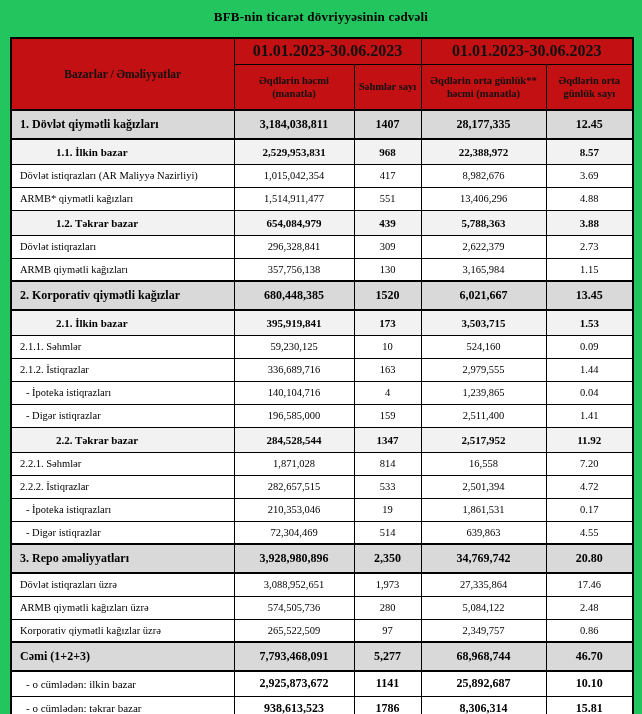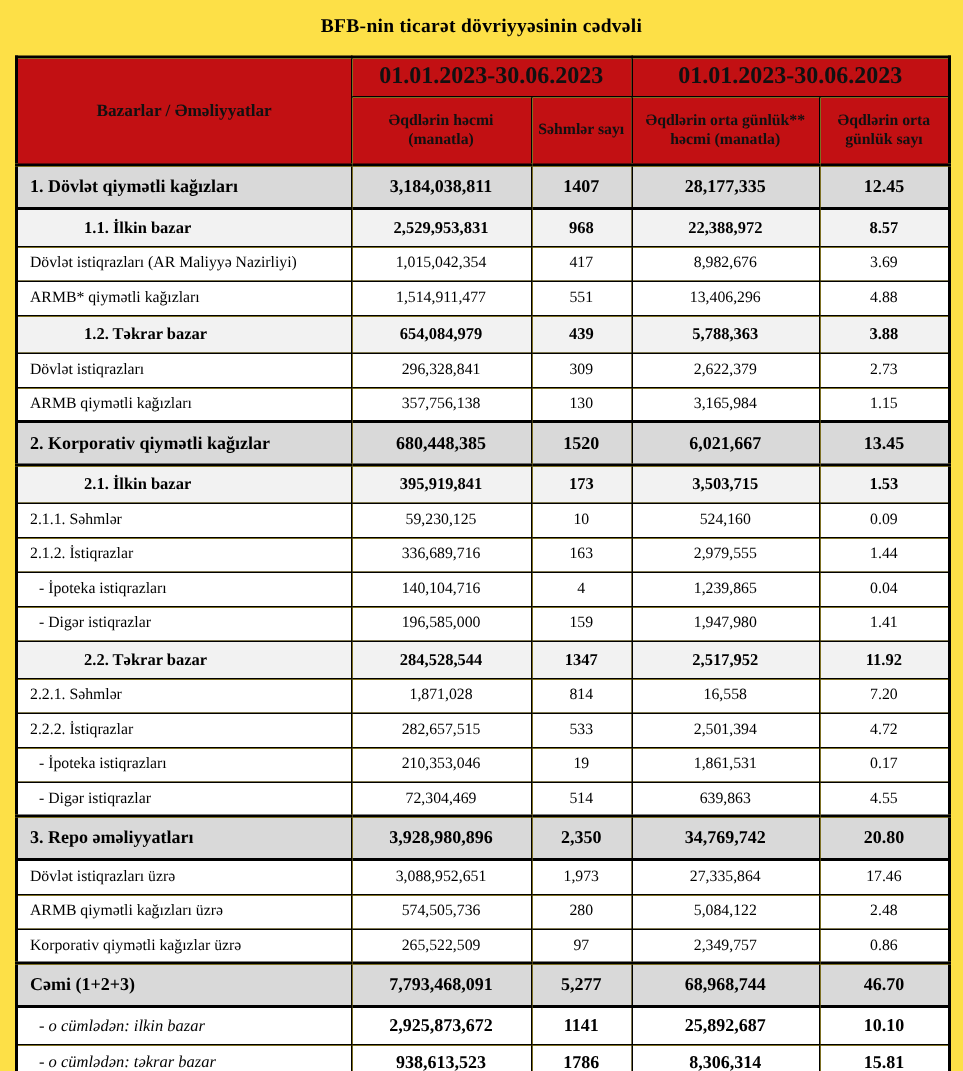--- a/index.html
+++ b/index.html
@@ -1,19 +1,19 @@
 <!DOCTYPE html>
 <html style="--header-bg: #c21013; --level1-bg: #d9d9d9; --level2-bg: #f2f2f2;"><head>
 <meta charset="utf-8">
 <style>
   * { margin:0; padding:0; box-sizing:border-box; }
   html,body { background:#ffffff; }
   .page {
     width:642px; height:714px;
-    background:#fde047;
+    background:#22c55e;
     font-family:"Liberation Serif","DejaVu Serif",serif;
     color:#000;
     padding:6px 10px 0 10px;
     overflow:hidden;
   }
   .title {
     text-align:center;
     font-weight:bold;
     font-size:13px;
     padding:3px 0 12px 0;
@@ -55,21 +55,21 @@
   }
   tr.r-level2 td {
     background:var(--level2-bg,#f2f2f2);
     font-weight:bold;
     font-size:11px;
     height:25px;
   }
   tr.r-level2 td.lbl { padding-left:44px; }
   tr.r-dash td.lbl { padding-left:14px; }
   tr.r-subtotal td { font-weight:bold; font-size:12px; height:25px; }
-  tr.r-subtotal td.lbl { font-weight:normal; font-size:11px; padding-left:14px;font-style:italic; }
+  tr.r-subtotal td.lbl { font-weight:normal; font-size:11px; padding-left:14px; }
 </style>
 </head>
 <body>
 
 <div class="page">
   <div class="title">BFB-nin ticarət dövriyyəsinin cədvəli</div>
 
   <table>
     <colgroup>
       <col style="width:223px">
@@ -173,21 +173,21 @@
           <td class="lbl">- İpoteka istiqrazları</td>
           <td class="num">140,104,716</td>
           <td class="num">4</td>
           <td class="num">1,239,865</td>
           <td class="num">0.04</td>
         </tr>
         <tr class="r-dash">
           <td class="lbl">- Digər istiqrazlar</td>
           <td class="num">196,585,000</td>
           <td class="num">159</td>
-          <td class="num">1,947,980</td>
+          <td class="num">2,511,400</td>
           <td class="num">1.41</td>
         </tr>
         <tr class="r-level2">
           <td class="lbl">2.2. Təkrar bazar</td>
           <td class="num">284,528,544</td>
           <td class="num">1347</td>
           <td class="num">2,517,952</td>
           <td class="num">11.92</td>
         </tr>
         <tr class="r-normal">

